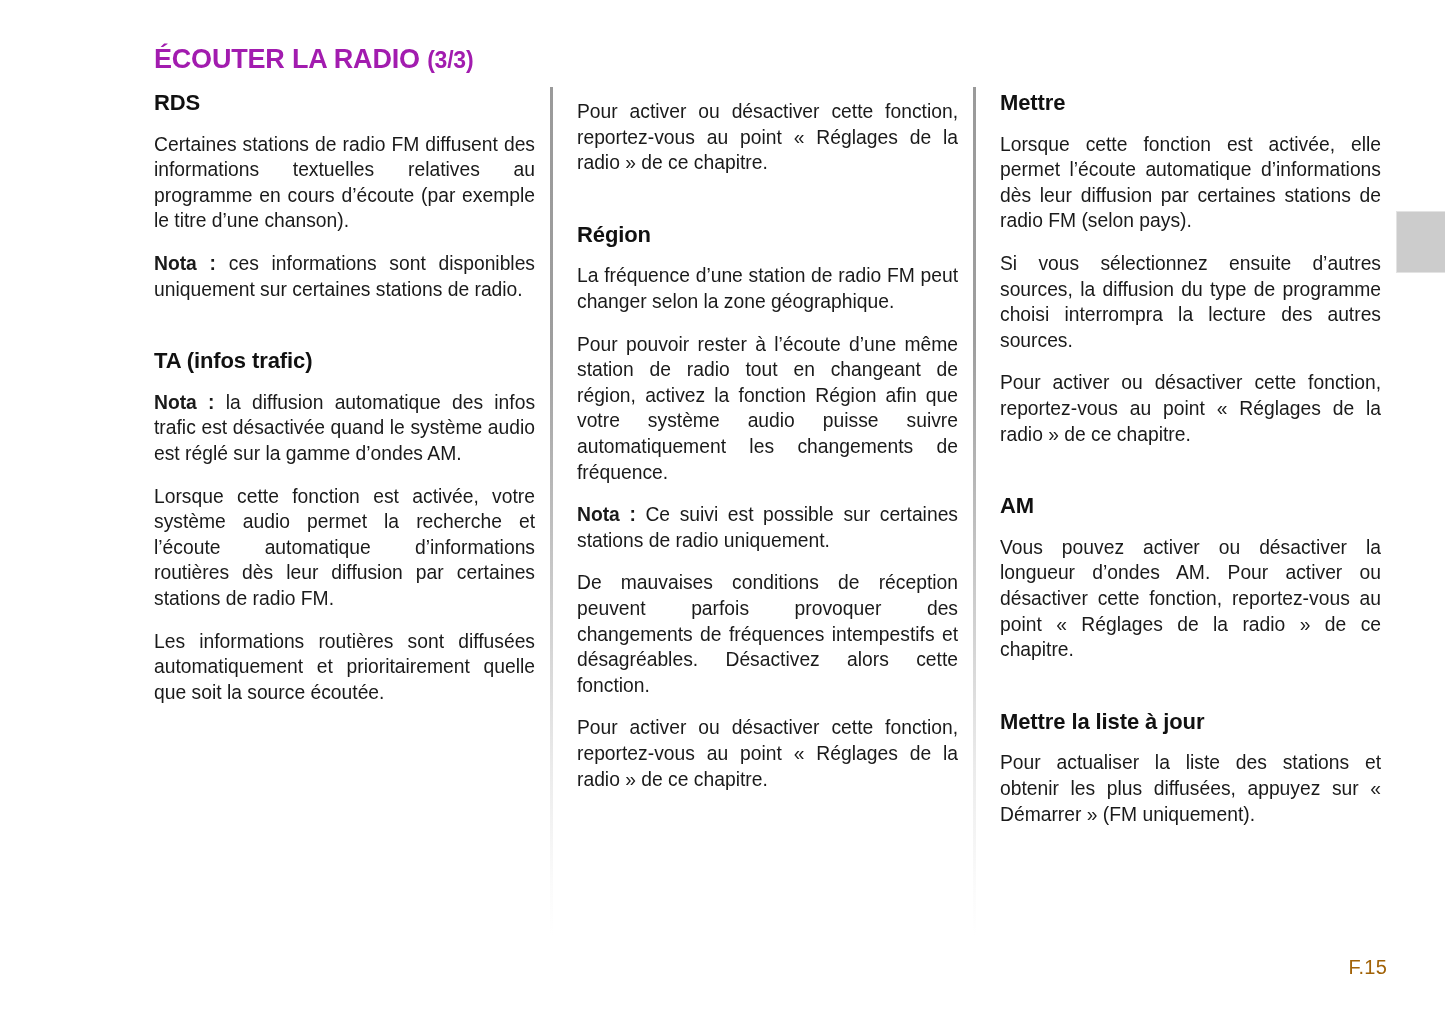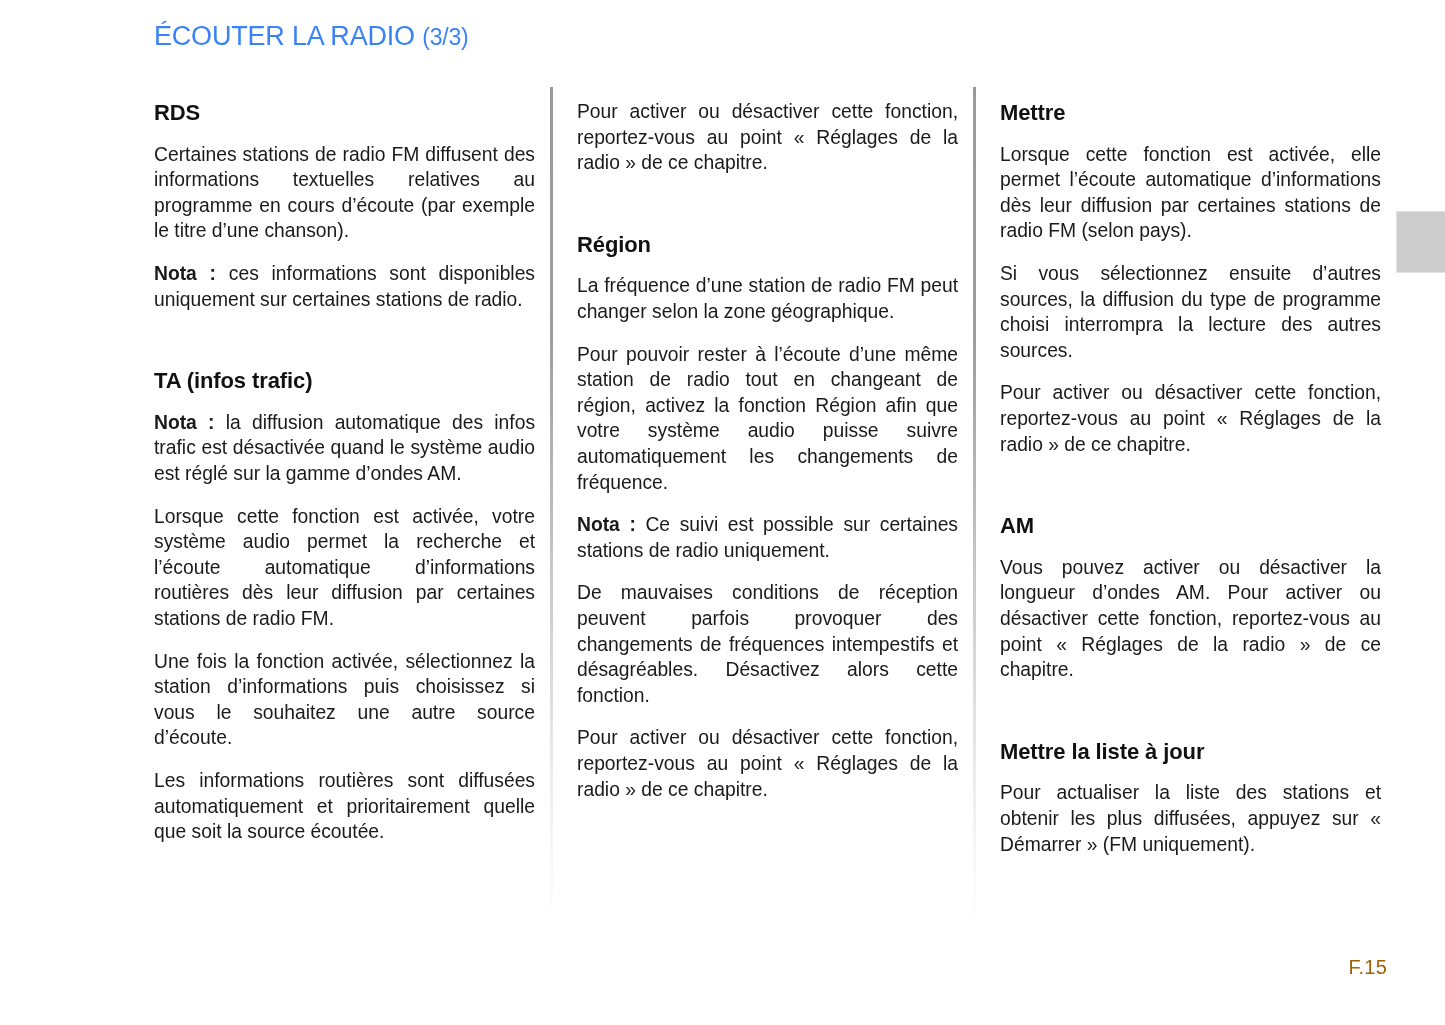--- a/index.html
+++ b/index.html
@@ -29,25 +29,25 @@
     background: #cccccc;
     border-top: 1px solid #e3e3e3;
     border-left: 1px solid #e3e3e3;
     border-bottom: 1px solid #e3e3e3;
   }
 
   
   .page-title {
     position: absolute;
     left: 154px;
-    top: 21px;
+    top: 44px;
     font-size: 27px;
-    font-weight: normal;
+    font-weight: bold;
     letter-spacing: -0.2px;
-    color: #3b82f6;
+    color: #a21caf;
     white-space: nowrap;
   }
   .page-title .frac {
     font-size: 23px;
   }
 
   
   .columns {
     position: absolute;
     left: 0;
@@ -74,21 +74,21 @@
                 #c9c9c9 58%,
                 #ebebeb 80%,
                 #fbfbfb 94%,
                 #ffffff 100%);
   }
   .col-rule.r1 { left: 550px; }
   .col-rule.r2 { left: 973px; }
 
   
   h2.sec {
-    margin: 18px 0 9px 0;
+    margin: 8px 0 9px 0;
     font-size: 22px;
     font-weight: bold;
     line-height: 1.12;
     color: #111111;
     letter-spacing: -0.1px;
   }
 
   p.body {
     margin: 16px 0 17px 0;
     font-size: 19.3px;
@@ -132,21 +132,20 @@
     <div class="col col-1">
 
       <h2 class="sec">RDS</h2>
       <p class="body">Certaines stations de radio FM diffusent des informations textuelles relatives au programme en cours d’écoute (par exemple le titre d’une chanson).</p>
       <p class="body"><span class="lead">Nota :</span> <span>ces informations sont disponibles uniquement sur certaines stations de radio.</span></p>
 
       <div class="pre-head"></div>
       <h2 class="sec">TA (infos trafic)</h2>
       <p class="body"><span class="lead">Nota :</span> <span>la diffusion automatique des infos trafic est désactivée quand le système audio est réglé sur la gamme d’ondes AM.</span></p>
       <p class="body">Lorsque cette fonction est activée, votre système audio permet la recherche et l’écoute automatique d’informations routières dès leur diffusion par certaines stations de radio FM.</p>
-      <p class="body">Une fois la fonction activée, sélectionnez la station d’informations puis choisissez si vous le souhaitez une autre source d’écoute.</p>
       <p class="body">Les informations routières sont diffusées automatiquement et prioritairement quelle que soit la source écoutée.</p>
     </div>
 
     <div class="col col-2">
 
       <p class="body">Pour activer ou désactiver cette fonction, reportez-vous au point « Réglages de la radio » de ce chapitre.</p>
 
       <div class="pre-head"></div>
       <h2 class="sec">Région</h2>
       <p class="body">La fréquence d’une station de radio FM peut changer selon la zone géographique.</p>

